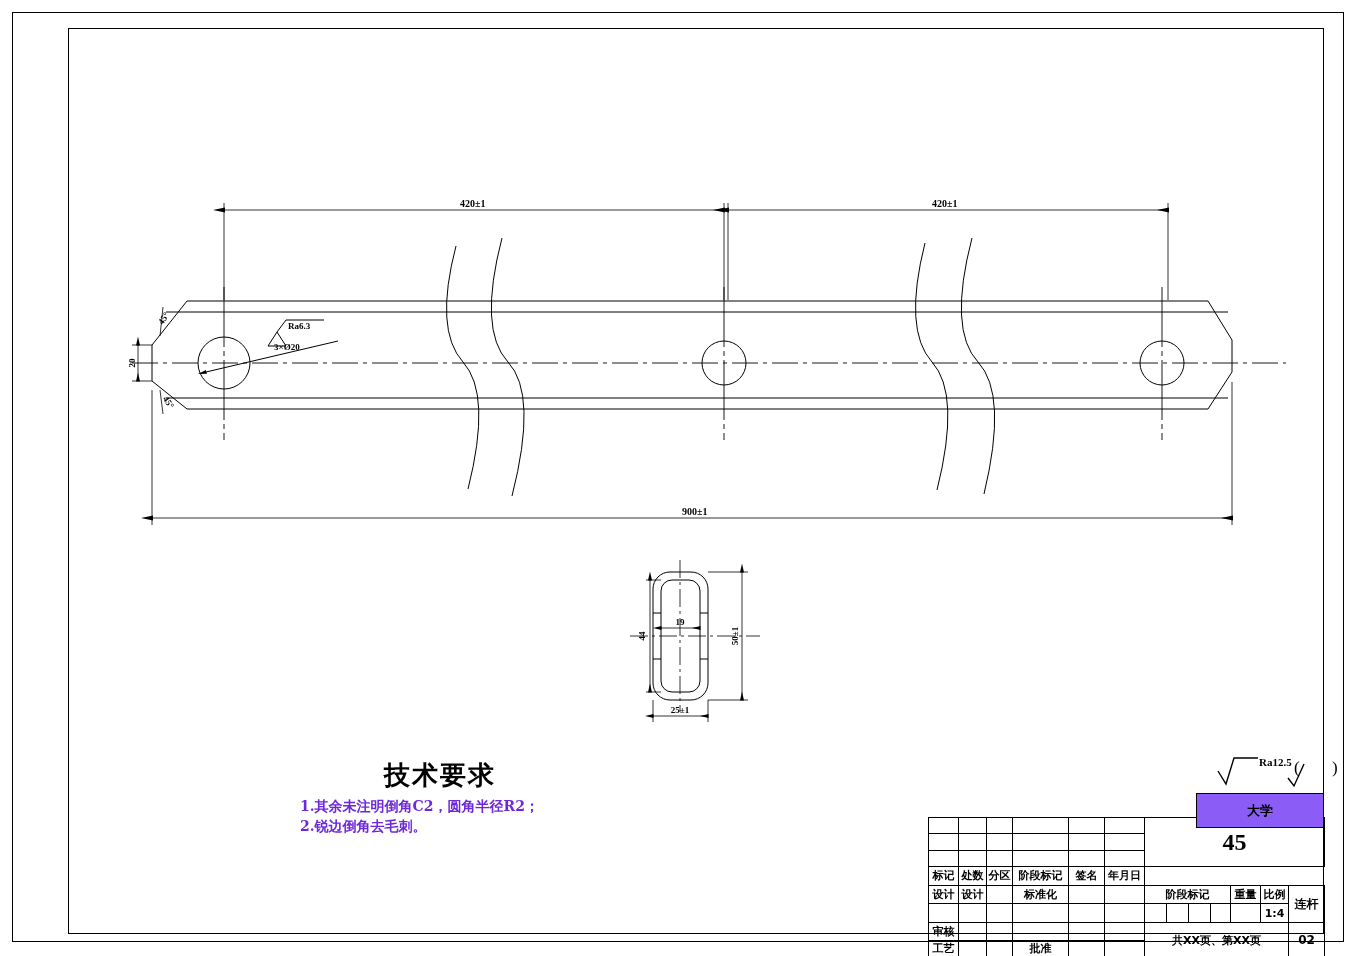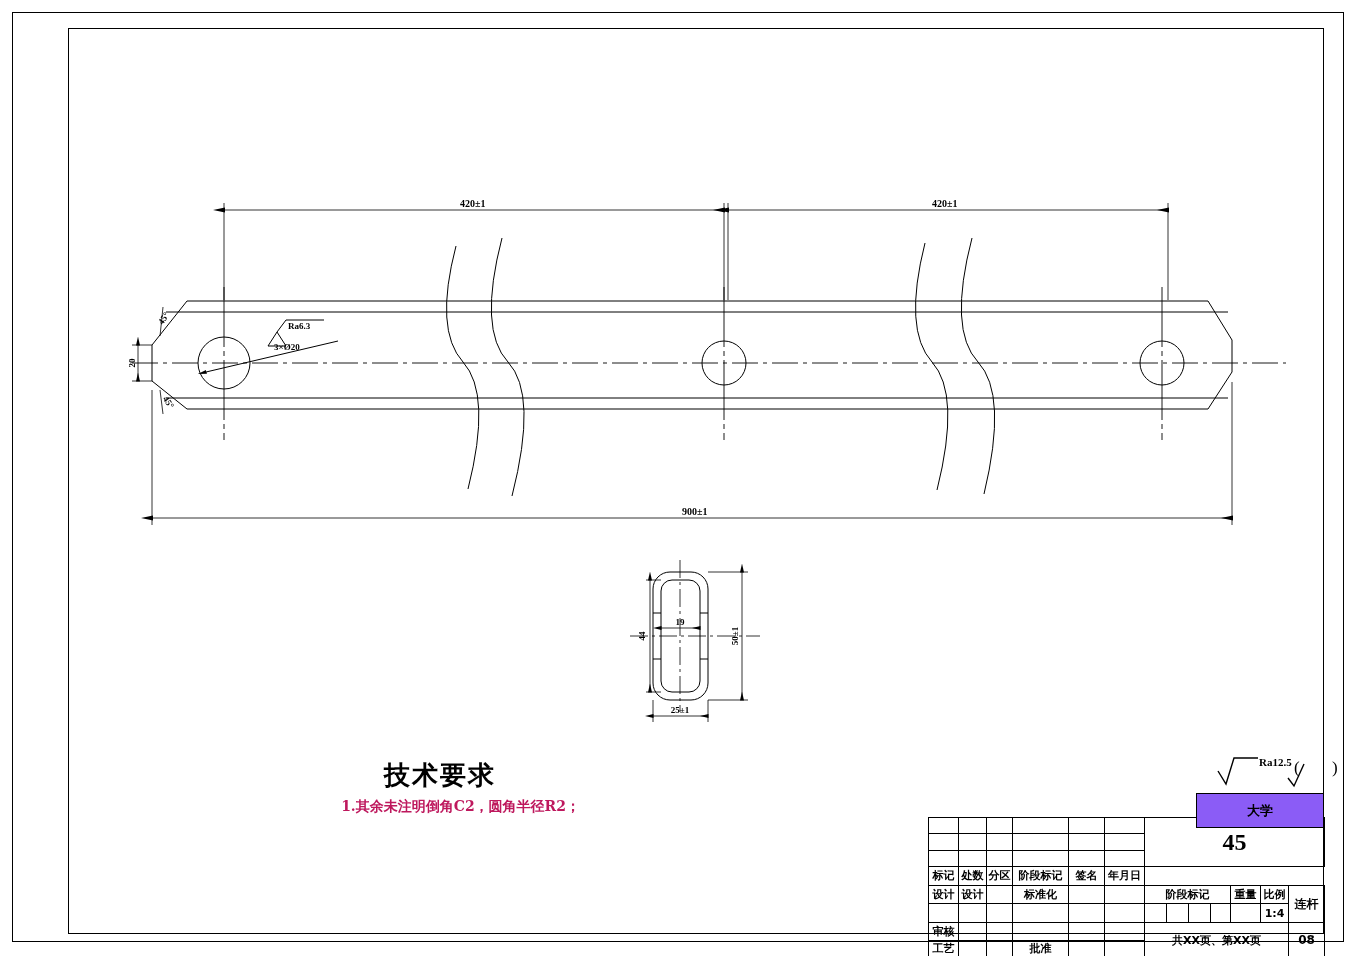--- a/index.html
+++ b/index.html
@@ -6,21 +6,21 @@
   body{font-family:"Liberation Sans",sans-serif;}
   #page{position:relative;width:1358px;height:956px;background:#ffffff;overflow:hidden;}
   #outer-border{position:absolute;left:12px;top:12px;width:1332px;height:930px;border:1.5px solid #000;box-sizing:border-box;}
   #inner-frame{position:absolute;left:68px;top:28px;width:1256px;height:906px;border:1.5px solid #000;box-sizing:border-box;}
   svg{position:absolute;left:0;top:0;width:1358px;height:956px;overflow:visible;}
   .dimtxt{font-family:"Liberation Serif",serif;font-weight:bold;font-size:10px;fill:#000;}
   .dimtxt-s{font-family:"Liberation Serif",serif;font-weight:bold;font-size:9px;fill:#000;}
   .cn{font-family:"DejaVu Sans",sans-serif;font-weight:bold;fill:#000;}
   #tech-req{position:absolute;left:300px;top:758px;width:280px;}
   #tech-req .tr-title{font-family:"DejaVu Serif",serif;font-weight:bold;font-size:26px;text-align:center;letter-spacing:2px;color:#000;margin:0 0 3px 0;}
-  #tech-req .tr-line{font-family:"DejaVu Serif",serif;font-weight:bold;font-size:14px;color:#be185d;line-height:1.45;white-space:nowrap;text-align:right;}
+  #tech-req .tr-line{font-family:"DejaVu Serif",serif;font-weight:bold;font-size:14px;color:#6d28d9;line-height:1.45;white-space:nowrap;}
   #title-block{position:absolute;left:928px;top:793px;width:396px;height:141px;}
   #title-block table{border-collapse:collapse;width:100%;height:100%;table-layout:fixed;margin-top:24px;}
   #title-block td{border:1px solid #000;padding:0;text-align:center;vertical-align:middle;
      font-family:"DejaVu Sans",sans-serif;font-weight:bold;font-size:9px;color:#000;line-height:1;}
   .big45{font-family:"Liberation Serif",serif!important;font-weight:bold!important;font-size:24px!important;}
   .t12{font-size:12px!important;}
   .t11{font-size:11px!important;}
   #surf-note{position:absolute;left:1214px;top:755px;width:130px;height:34px;}
   #surf-note .rtxt{position:absolute;left:45px;top:1px;font-family:"Liberation Serif",serif;font-weight:bold;font-size:11px;color:#000;}
   #surf-note .paren{position:absolute;left:80px;top:3px;font-family:"Liberation Serif",serif;font-size:17px;color:#000;}
@@ -185,20 +185,21 @@
 
   <div id="surf-note">
     <span class="rtxt">Ra12.5</span>
     <span class="paren">(</span>
     <span class="paren" style="left:118px;">)</span>
   </div>
 
   <div id="tech-req">
     <div class="tr-title">技术要求</div>
     <div class="tr-line">1.其余未注明倒角C2，圆角半径R2；</div>
+    <div class="tr-line">2.锐边倒角去毛刺。</div>
   </div>
 
   <div id="title-block">
     <table>
       <colgroup>
         <col style="width:30px">
           <col style="width:28px">
           <col style="width:26px">
         <col style="width:56px">
           <col style="width:36px">
@@ -272,21 +273,21 @@
           <td class="t11">1:4</td>
         </tr>
         <tr style="height:14px">
           <td class="t11">审核</td>
           <td></td>
           <td></td>
           <td></td>
           <td></td>
           <td></td>
           <td colspan="6" rowspan="2" class="t11">共XX页、第XX页</td>
-          <td rowspan="2" class="t12">08</td>
+          <td rowspan="2" class="t12">02</td>
         </tr>
         <tr style="height:14px">
           <td class="t11">工艺</td>
           <td></td>
           <td></td>
           <td class="t11">批准</td>
           <td></td>
           <td></td>
         </tr>
       </tbody>

